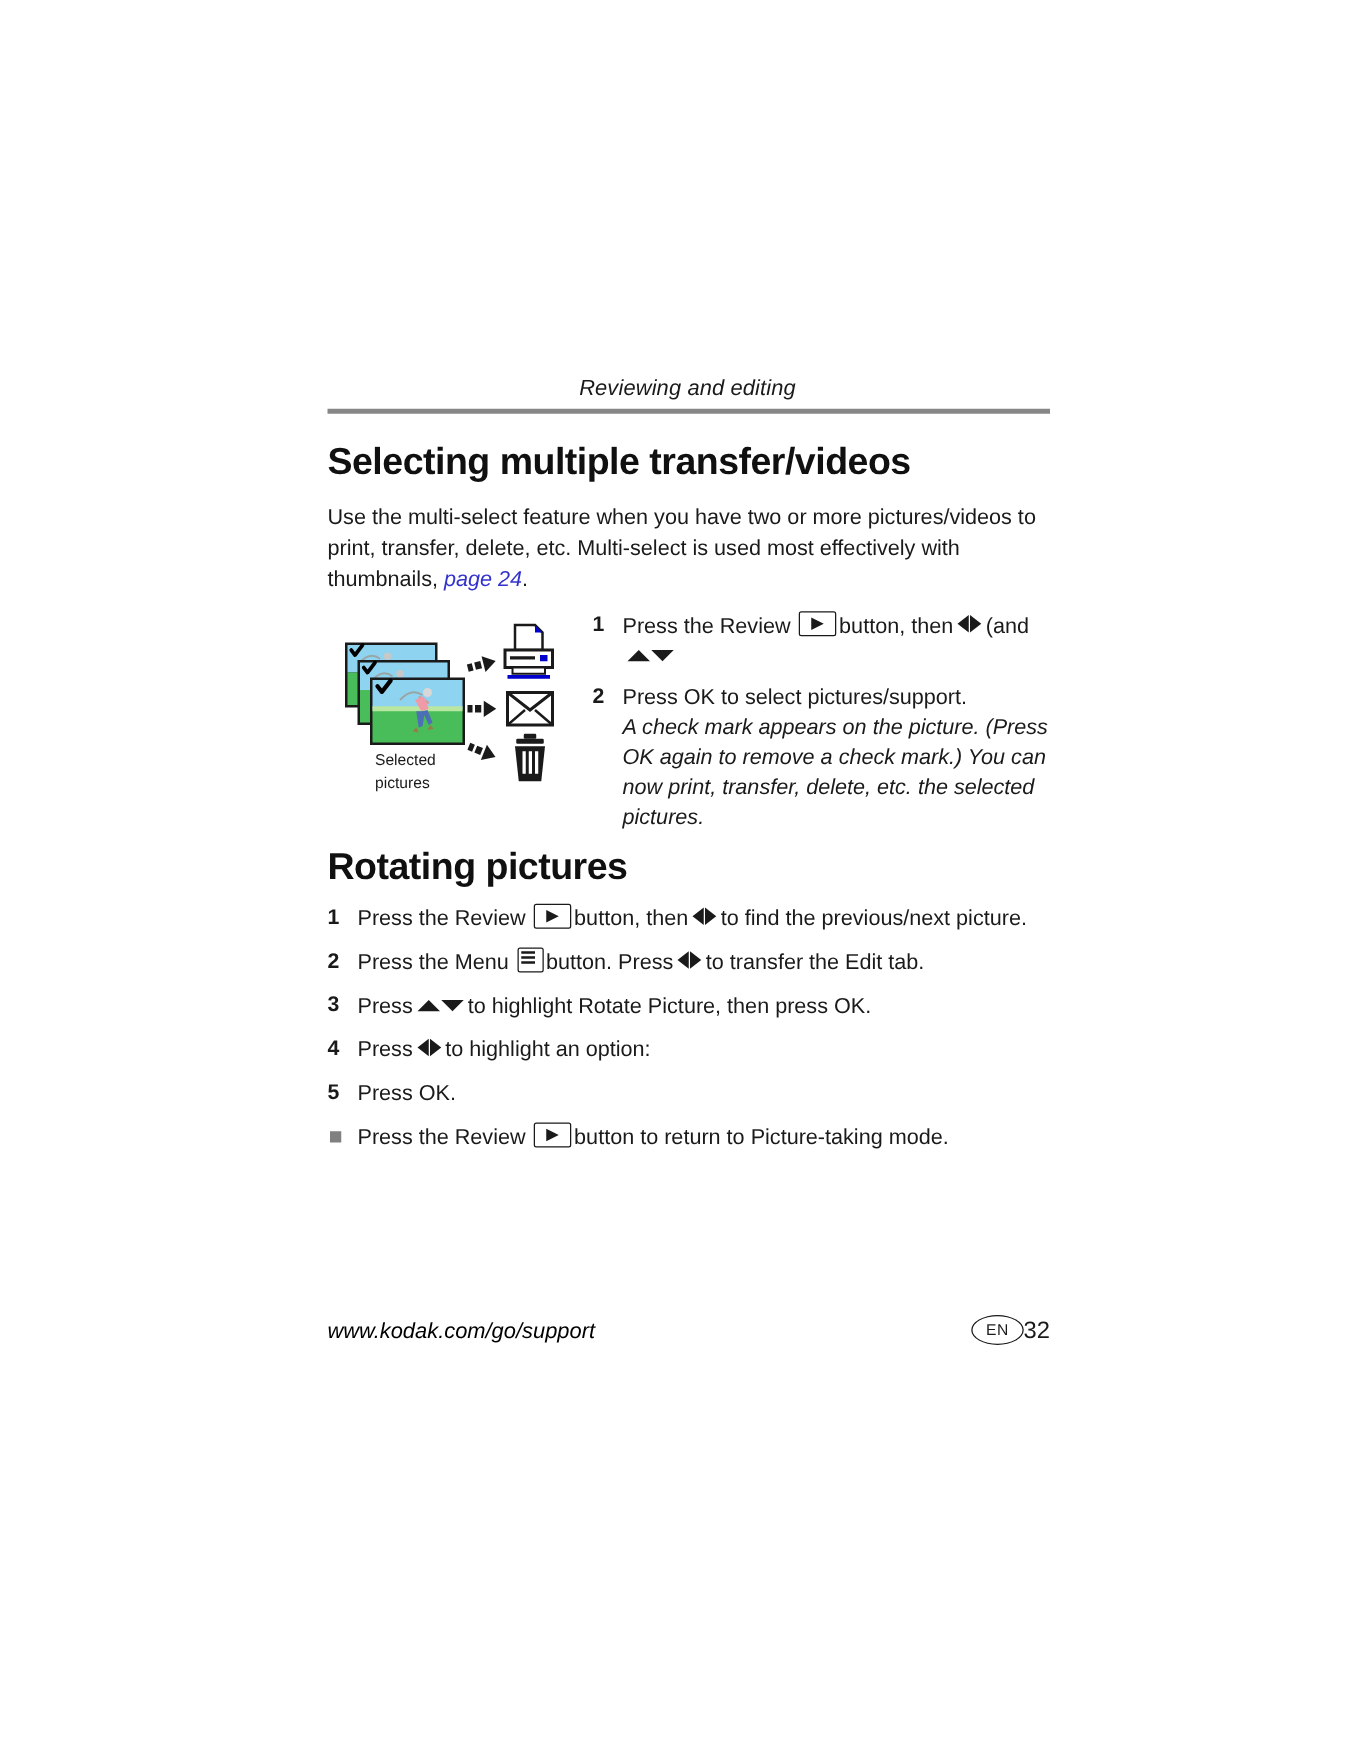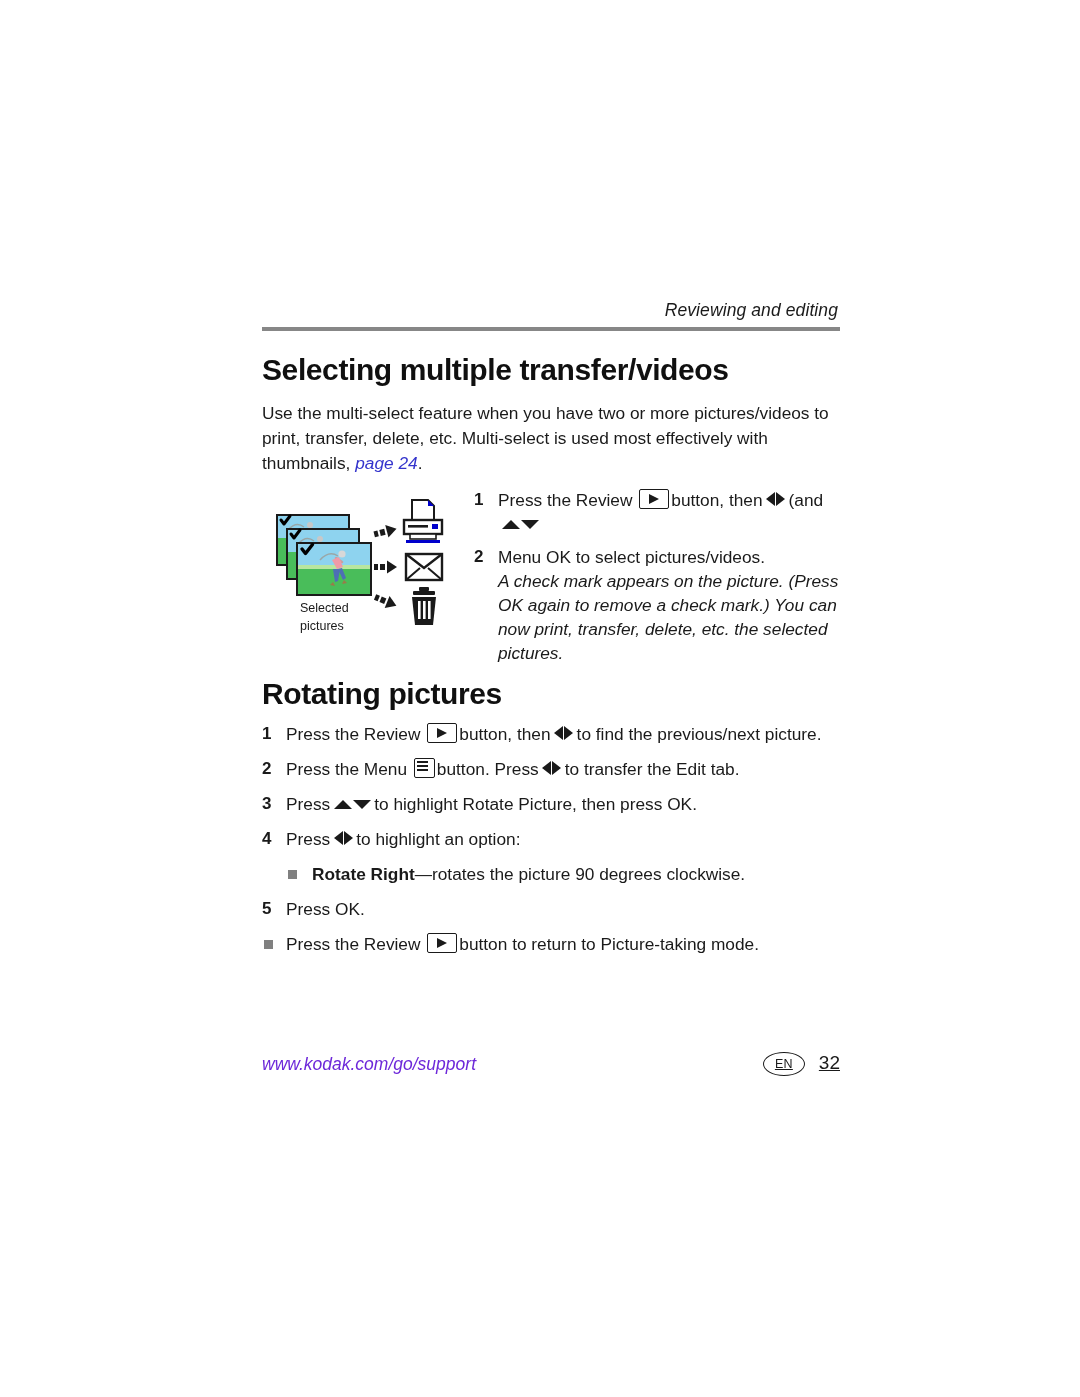--- a/index.html
+++ b/index.html
@@ -23,21 +23,21 @@
   }
   .content {
     position: absolute;
     left: 262px;
     top: 300px;
     width: 578px;
   }
 
   
   .runhead {
-    text-align: right;
+    text-align: center;
     font-style: italic;
     font-size: 17.5px;
     color: #1a1a1a;
     letter-spacing: 0.1px;
     padding-right: 2px;
   }
   .rule {
     margin-top: 6px;
     height: 4px;
     background: #878787;
@@ -195,27 +195,25 @@
     left: 262px;
     top: 1052px;
     width: 578px;
     display: flex;
     align-items: center;
     justify-content: space-between;
   }
   .footer .url {
     font-style: italic;
     font-size: 17.5px;
-    color: #6d28d9;
+    color: #000000;
   }
   .footer .rightgrp {
     display: flex;
-    align-items: flex-start;
-    gap: 14px;
-    text-decoration: underline;
+    align-items: flex-end;
   }
   .en-badge {
     width: 40px;
     height: 22px;
     border: 1.7px solid #1a1a1a;
     border-radius: 50%;
     display: flex;
     align-items: center;
     justify-content: center;
     font-size: 12.5px;
@@ -327,21 +325,21 @@
       </svg>
 
       <div class="steps-right">
 
         <div class="step">
           <span class="num">1</span><span>Press the Review</span>
           <span class="btn-review"></span><span>button, then</span><span class="lr"><span class="tri left"></span><span class="tri right"></span></span><span>(and</span><span class="ud"><span class="tri up"></span><span class="tri down"></span></span><br>
         </div>
 
         <div class="step">
-          <span class="num">2</span><span>Menu OK to select pictures/videos.</span>
+          <span class="num">2</span><span>Press OK to select pictures/support.</span>
         </div>
 
         <div class="note">A check mark appears on the picture. (Press OK again to remove a check mark.) You can now print, transfer, delete, etc. the selected pictures.</div>
       </div>
     </div>
 
     <h1 class="sec second">Rotating pictures</h1>
 
 
     <div class="steps-lower">
@@ -357,23 +355,20 @@
       </div>
 
       <div class="step">
         <span class="num">3</span><span>Press</span><span class="ud"><span class="tri up"></span><span class="tri down"></span></span><span>to highlight Rotate Picture, then press OK.</span>
       </div>
 
       <div class="step">
         <span class="num">4</span><span>Press</span><span class="lr"><span class="tri left"></span><span class="tri right"></span></span><span>to highlight an option:</span>
       </div>
 
-      <div class="bullet-line">
-        <span class="bsq"></span><b>Rotate Right</b><span>—rotates the picture 90 degrees clockwise.</span>
-      </div>
 
 
       <div class="step">
         <span class="num">5</span><span>Press OK.</span>
       </div>
 
       <div class="bullet-line tight">
         <span class="bsq"></span><span>Press the Review</span>
         <span class="btn-review"></span><span>button to return to Picture-taking mode.</span>
       </div>

